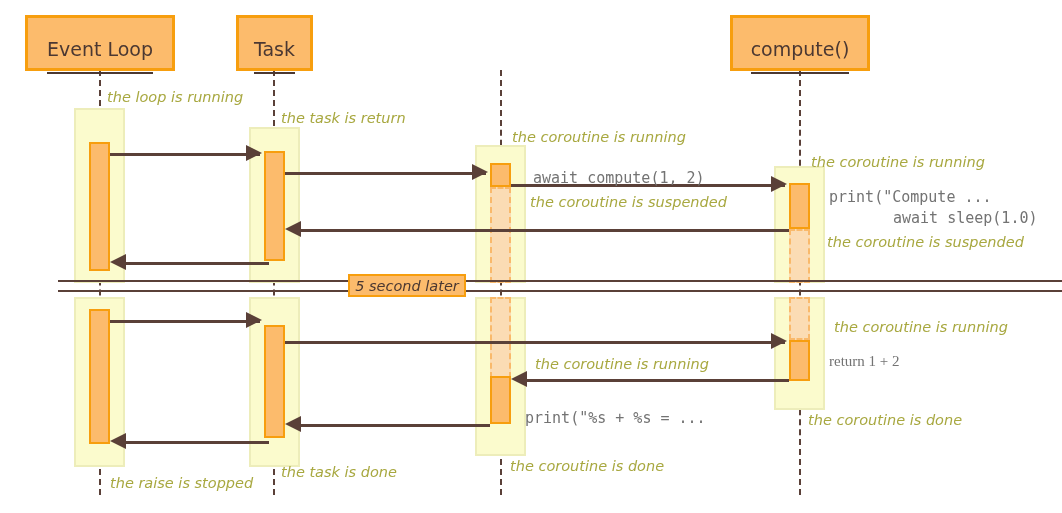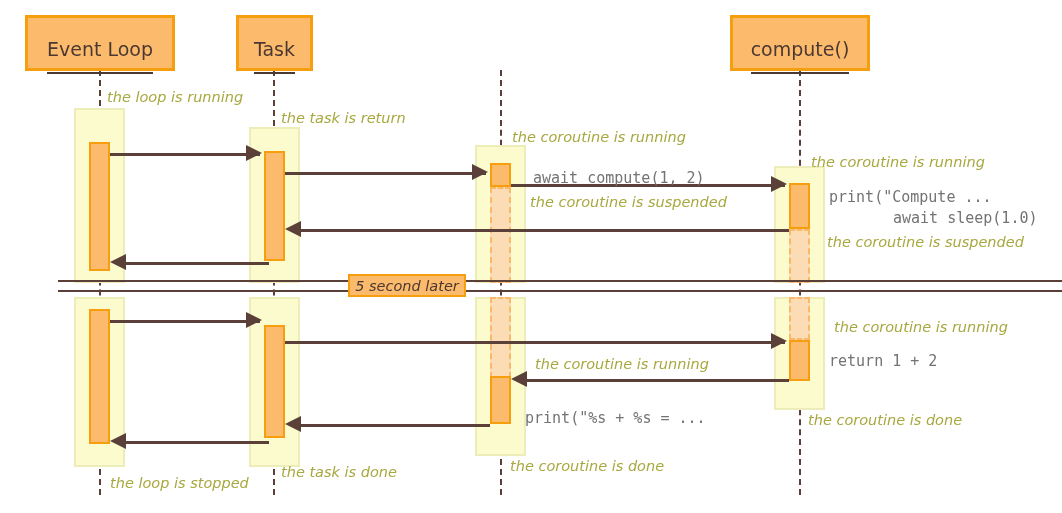--- a/index.html
+++ b/index.html
@@ -201,24 +201,24 @@
   <div class="note" style="left:107px;top:90px;">the loop is running</div>
   <div class="note" style="left:281px;top:111px;">the task is return</div>
   <div class="note" style="left:512px;top:130px;">the coroutine is running</div>
   <div class="note" style="left:811px;top:155px;">the coroutine is running</div>
   <div class="note" style="left:530px;top:195px;">the coroutine is suspended</div>
   <div class="note" style="left:827px;top:235px;">the coroutine is suspended</div>
 
   <div class="note" style="left:834px;top:320px;">the coroutine is running</div>
   <div class="note" style="left:535px;top:357px;">the coroutine is running</div>
   <div class="note" style="left:808px;top:413px;">the coroutine is done</div>
-  <div class="note" style="left:110px;top:476px;">the loop is stopped</div>
+  <div class="note" style="left:110px;top:476px;">the raise is stopped</div>
   <div class="note" style="left:281px;top:465px;">the task is done</div>
   <div class="note" style="left:510px;top:459px;">the coroutine is done</div>
 
   <div class="code" style="left:533px;top:169px;">await compute(1, 2)</div>
   <div class="code" style="left:829px;top:188px;">print("Compute ...</div>
   <div class="code" style="left:861px;top:209px;margin-left:32px;">await sleep(1.0)</div>
 
-  <div class="code" style="left:829px;top:352px;">return 1 + 2</div>
+  <div class="code" style="left:829px;top:352px;font-family:Liberation Serif, serif;">return 1 + 2</div>
   <div class="code" style="left:525px;top:409px;">print("%s + %s = ...</div>
 
 </div>
 
 </body></html>

